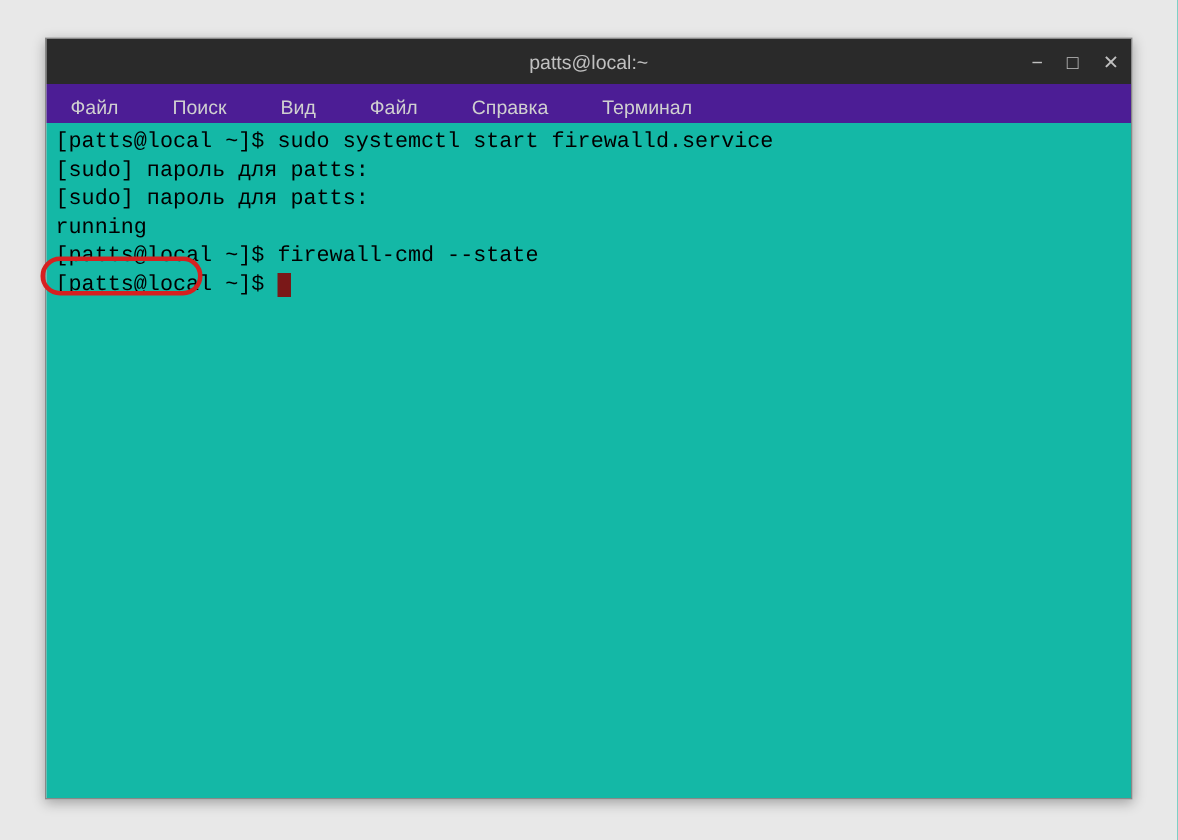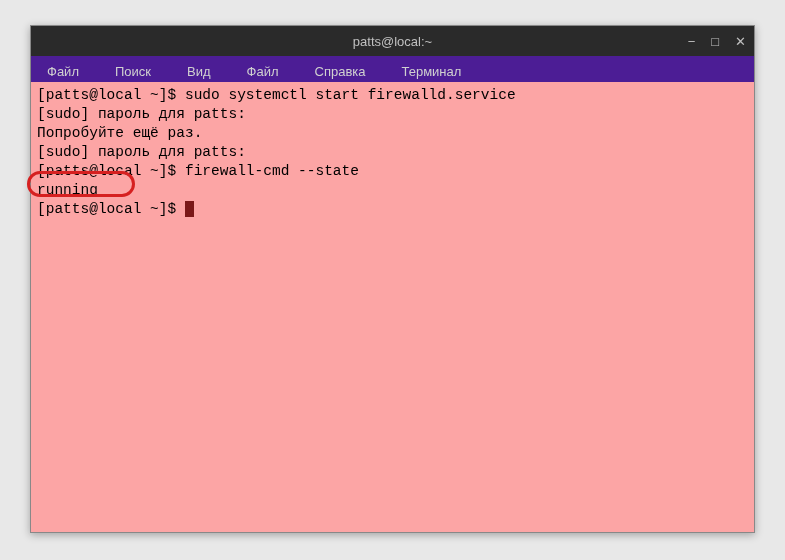--- a/index.html
+++ b/index.html
@@ -60,21 +60,21 @@
       gap: 16px;
     }
     .menu-item {
       color: #d0d0d0;
       font-family: sans-serif;
       font-size: 13px;
       padding: 3px 10px;
       cursor: pointer;
     }
     .terminal-body {
-      background: #fca5a5;
+      background: #14b8a6;
       height: calc(100% - 56px);
       padding: 4px 6px;
       font-family: 'Courier New', monospace;
       font-size: 14.5px;
       line-height: 19px;
       color: #000;
       position: relative;
     }
     .term-line {
       white-space: pre;
@@ -112,22 +112,21 @@
     <span class="menu-item">Поиск</span>
     <span class="menu-item">Вид</span>
     <span class="menu-item">Файл</span>
     <span class="menu-item">Справка</span>
     <span class="menu-item">Терминал</span>
   </div>
 
   <div class="terminal-body">
     <div class="term-line"><span>[patts@local ~]$ </span><span>sudo systemctl start firewalld.service</span></div>
     <div class="term-line">[sudo] пароль для patts: </div>
-    <div class="term-line">Попробуйте ещё раз.</div>
     <div class="term-line">[sudo] пароль для patts: </div>
+    <div class="term-line">running</div>
     <div class="term-line"><span>[patts@local ~]$ </span><span>firewall-cmd --state</span></div>
-    <div class="term-line">running</div>
     <div class="term-line"><span>[patts@local ~]$ </span><span class="cursor"></span></div>
 
     <div class="highlight-ring" style="left:-4px; top:89px; width:108px; height:26px;"></div>
   </div>
 
 </div>
 
 </body></html>

